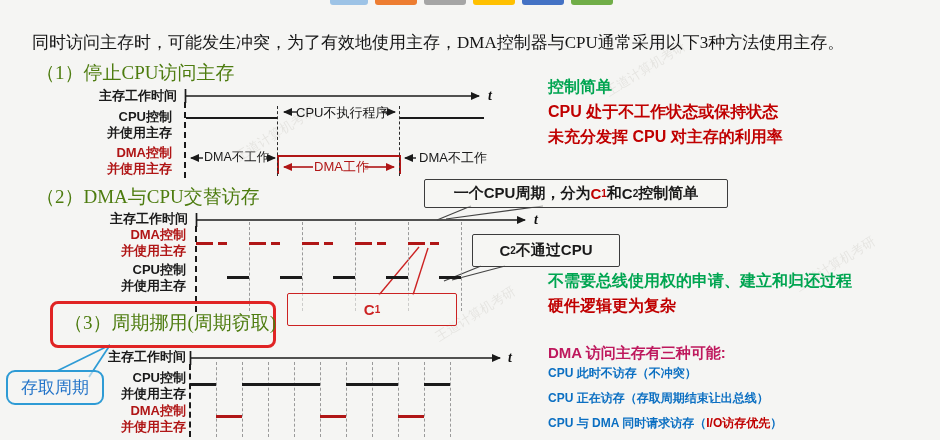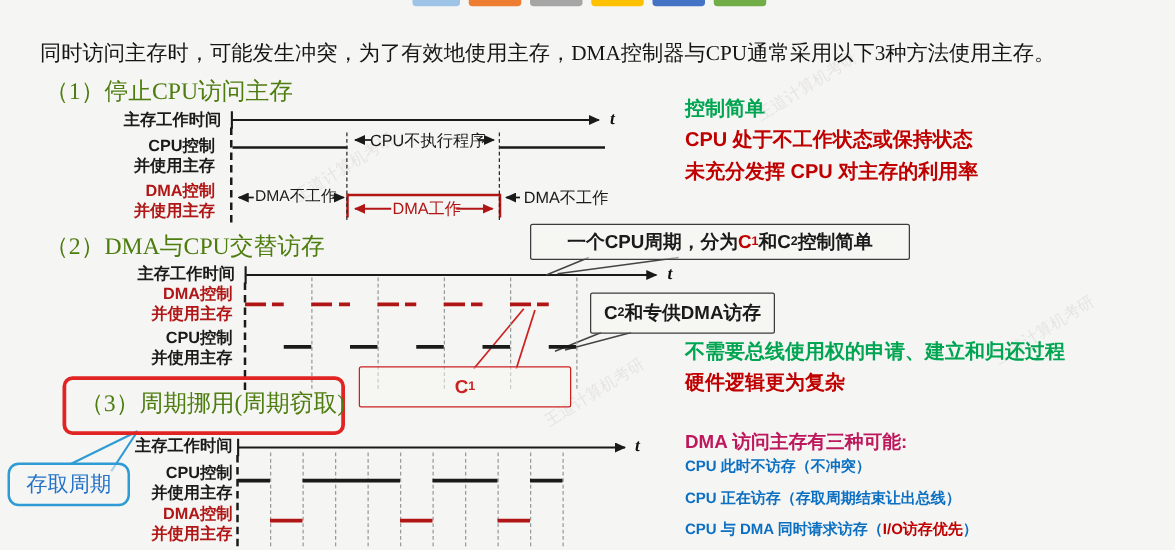--- a/index.html
+++ b/index.html
@@ -177,21 +177,21 @@
         <span class="sub c1red">1</span>
         <span>和</span>
         <span>C</span>
         <span class="sub">2</span>
         <span>控制简单</span>
     </div>
 
     <div class="callout" style="left:472px;top:234px;width:146px;height:31px">
       <span>C</span>
         <span class="sub">2</span>
-        <span>和专供DMA访存</span>
+        <span>不通过CPU</span>
     </div>
 
     <div class="callout redbox" style="left:287px;top:293px;width:168px;height:31px">
       <span>C</span>
         <span class="sub">1</span>
     </div>
 
     <div class="note g" style="left:548px;top:271px">不需要总线使用权的申请、建立和归还过程</div>
     <div class="note r" style="left:548px;top:296px">硬件逻辑更为复杂</div>
   </div>

